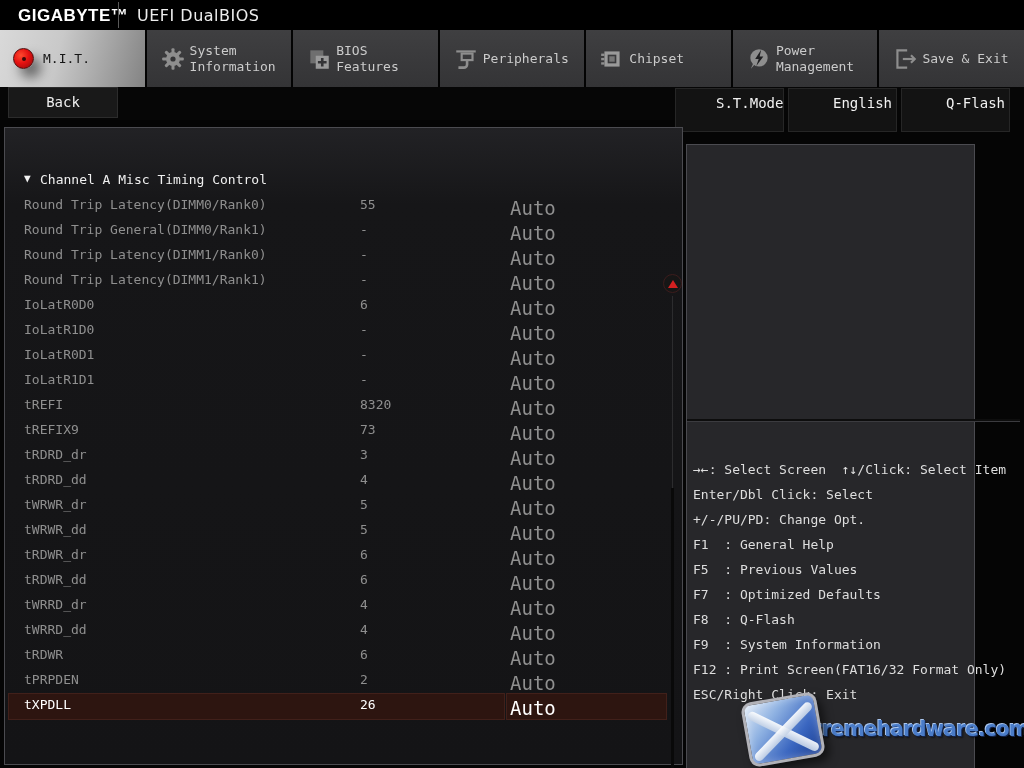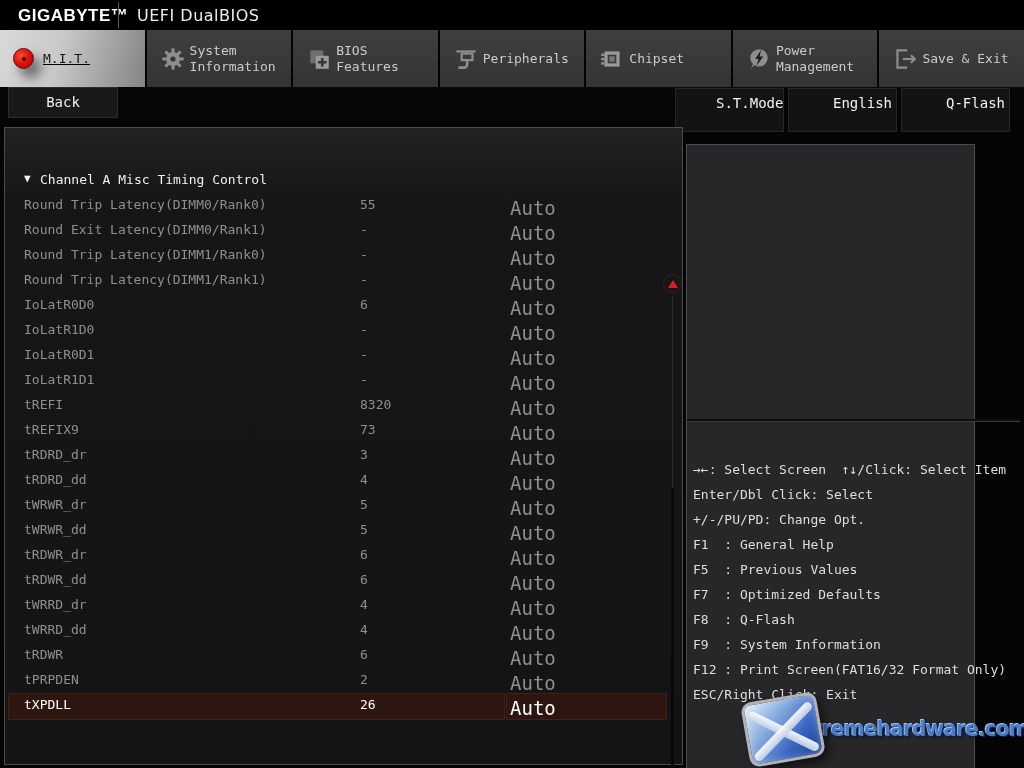--- a/index.html
+++ b/index.html
@@ -15,21 +15,21 @@
   .uefi-title { position:absolute; left:137px; top:6px; font:500 16px "DejaVu Sans",sans-serif;
     color:#ededed; letter-spacing:.5px; }
 
   
   .tab-bar { position:absolute; left:0; top:30px; width:1024px; height:57px; background:#030303;
     display:flex; gap:2px; }
   .tab { flex:1 1 0; height:57px; background:linear-gradient(#3f3f41,#343436);
     display:flex; align-items:center; padding-left:13px; cursor:default; }
   .tab .ticon { width:30px; height:26px; flex:0 0 30px; display:flex; align-items:center; color:#8e8e8e; }
   .tab .tlabel { font-size:13px; line-height:16px; color:#cbcbcb; white-space:pre-line; }
-  .tab.active { background:linear-gradient(105deg,#d9d9d9 0%,#c9c9c9 40%,#9d9d9d 78%,#838383 100%);text-decoration:underline; }
+  .tab.active { background:linear-gradient(105deg,#d9d9d9 0%,#c9c9c9 40%,#9d9d9d 78%,#838383 100%); }
   .tab.active .tlabel { color:#161616; }
   .red-ball { width:21px; height:21px; border-radius:50%; position:relative;
     background:radial-gradient(circle at 36% 34%, #ff4a2e 0%, #e51111 45%, #b40d0d 75%, #7e0a0a 100%);
     border:1px solid #4d0a0a; box-shadow:7px 9px 12px rgba(0,0,0,.5); }
   .red-ball::after { content:''; position:absolute; left:8px; top:8px; width:4px; height:4px;
     border-radius:50%; background:#3c0a08; }
 
   
   .sub-bar { position:absolute; left:0; top:87px; width:1024px; height:33px; background:#060606; }
   .back-btn { position:absolute; left:8px; top:0; width:110px; height:31px; background:#191919;
@@ -191,21 +191,21 @@
         <div class="row header">
           <span class="marker">▼</span>
           <span class="cell-label">Channel A Misc Timing Control</span>
         </div>
         <div class="row">
           <span class="cell-label">Round Trip Latency(DIMM0/Rank0)</span>
           <span class="cell-value">55</span>
           <span class="cell-mode">Auto</span>
         </div>
         <div class="row">
-          <span class="cell-label">Round Exit Latency(DIMM0/Rank1)</span>
+          <span class="cell-label">Round Trip General(DIMM0/Rank1)</span>
           <span class="cell-value">-</span>
           <span class="cell-mode">Auto</span>
         </div>
         <div class="row">
           <span class="cell-label">Round Trip Latency(DIMM1/Rank0)</span>
           <span class="cell-value">-</span>
           <span class="cell-mode">Auto</span>
         </div>
         <div class="row">
           <span class="cell-label">Round Trip Latency(DIMM1/Rank1)</span>

